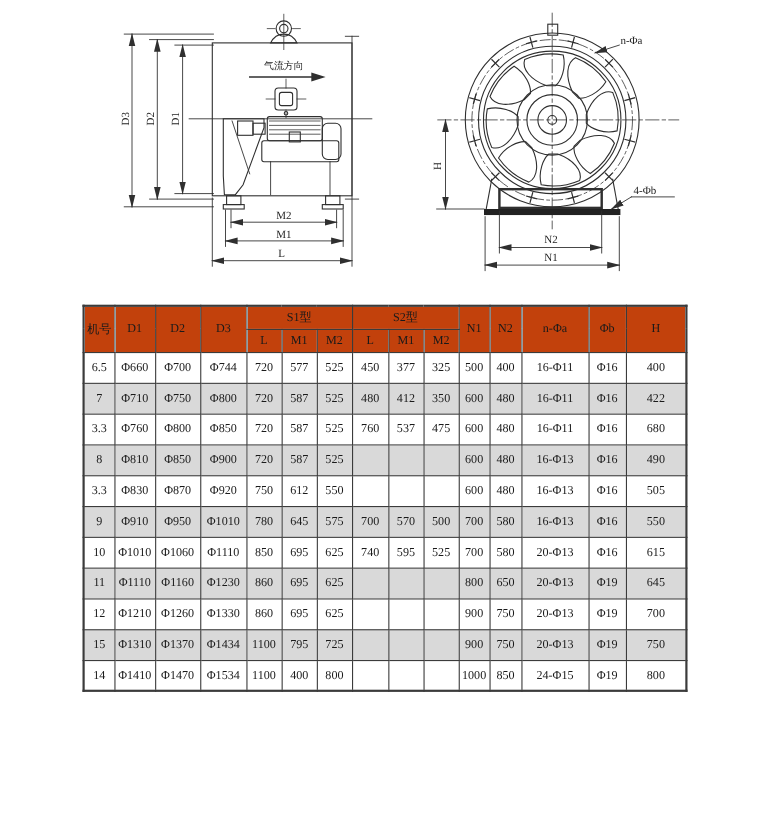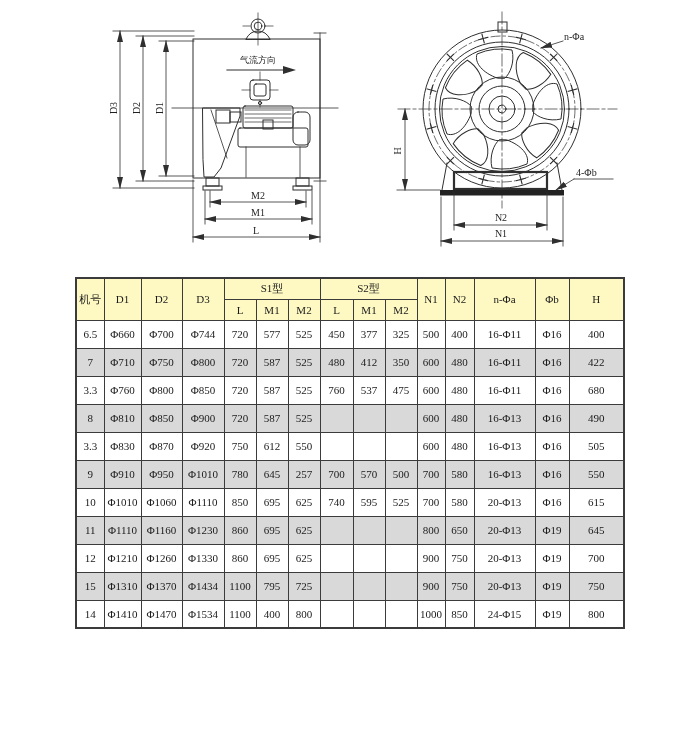--- a/index.html
+++ b/index.html
@@ -11,21 +11,21 @@
   #spec-table-wrap{position:absolute;left:75px;top:277px;}
   table.spec{
     border-collapse:collapse;table-layout:fixed;width:548px;
     border:2px solid #3b3b3b;font-size:11px;
   }
   table.spec th, table.spec td{
     border:1px solid #3b3b3b;text-align:center;vertical-align:middle;
     padding:0;font-weight:normal;overflow:hidden;white-space:nowrap;
   }
   table.spec thead tr{height:21px;}
-  table.spec thead th{background:#fef9c3;}
+  table.spec thead th{background:#c2410c;}
   table.spec tbody tr{height:28px;background:#ffffff;font-family:Liberation Serif, serif;}
   table.spec tbody tr:nth-child(even){background:#d9d9d9;}
   svg text{font-family:"Liberation Serif", serif;fill:#1f1f1f;}
 </style>
 </head>
 <body>
 
 <svg id="drawing" width="700" height="262" viewBox="0 0 700 262" stroke="#2f2f2f" stroke-width="1" fill="none" stroke-linecap="square">
   <defs>
     <marker id="dimarrow" markerWidth="12" markerHeight="8" refX="11" refY="4" orient="auto-start-reverse" markerUnits="userSpaceOnUse">
@@ -343,21 +343,21 @@
           <td>Φ16</td>
           <td>505</td>
         </tr>
         <tr>
           <td>9</td>
           <td>Φ910</td>
           <td>Φ950</td>
           <td>Φ1010</td>
           <td>780</td>
           <td>645</td>
-          <td>257</td>
+          <td>575</td>
           <td>700</td>
           <td>570</td>
           <td>500</td>
           <td>700</td>
           <td>580</td>
           <td>16-Φ13</td>
           <td>Φ16</td>
           <td>550</td>
         </tr>
         <tr>

